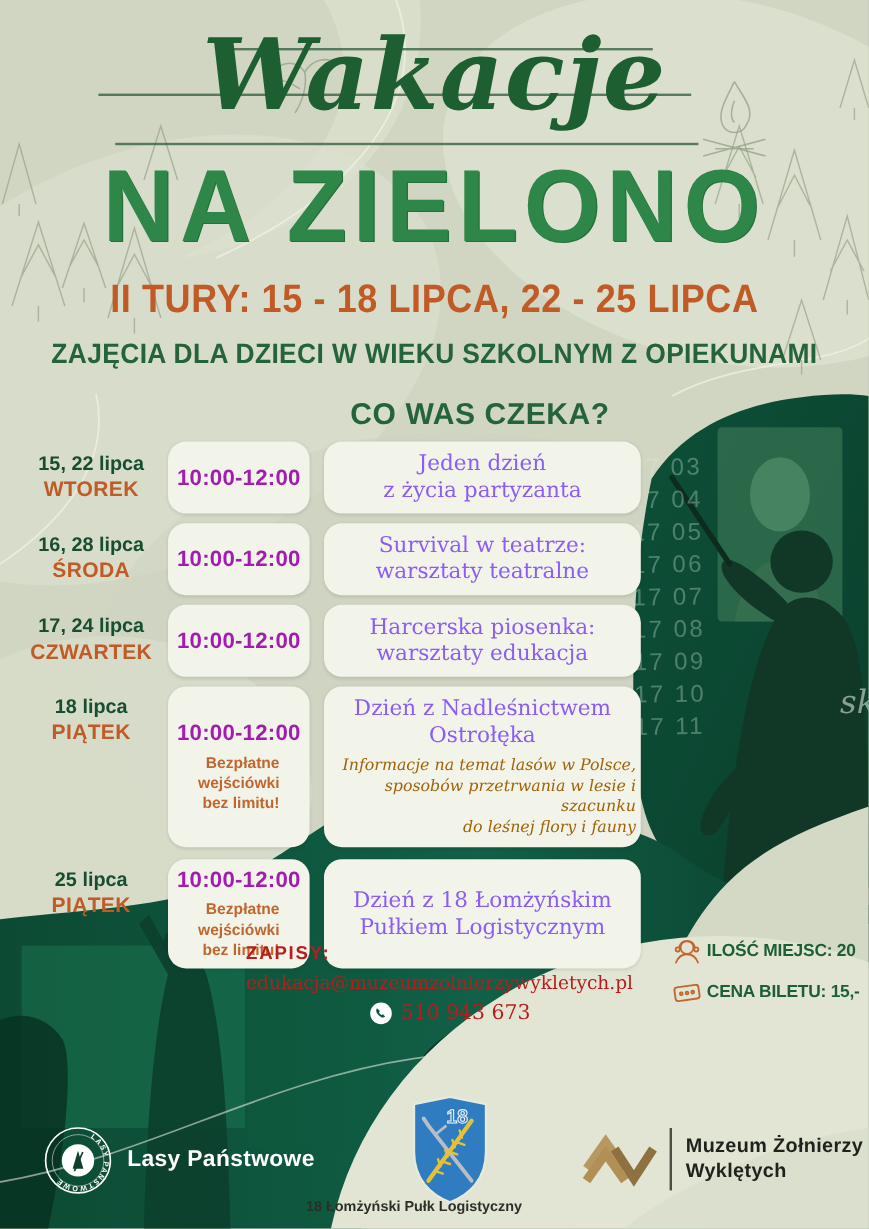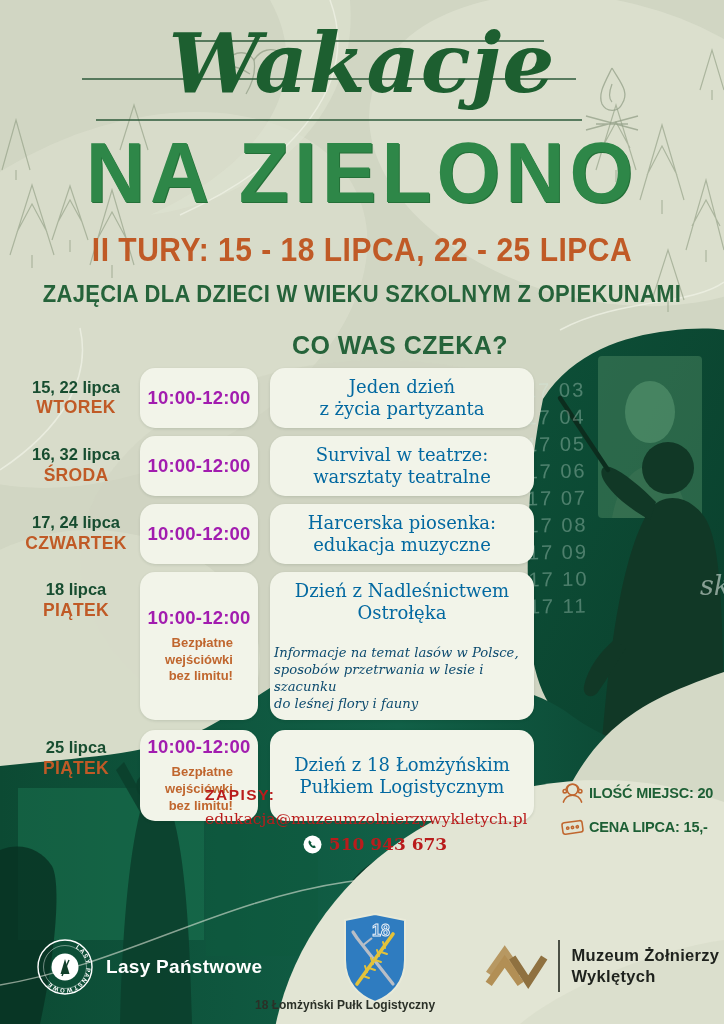--- a/index.html
+++ b/index.html
@@ -51,35 +51,35 @@
   .pill{
     background:#f2f4e9;border-radius:15px;box-shadow:0 1px 3px rgba(20,40,25,.12);
     display:flex;flex-direction:column;justify-content:center;align-items:center;
   }
   .timepill{width:118px;flex:0 0 118px;margin-right:12px;min-height:50px;padding:6px 4px;box-sizing:border-box;}
   .time{font-weight:800;font-size:18.5px;color:#a21caf;letter-spacing:.2px;}
   .tnote{font-weight:800;font-size:13px;color:#c0662e;line-height:1.3;margin-top:6px;text-align:right;white-space:pre-line;}
   .tnote:empty{display:none;}
   .actpill{flex:1;min-height:50px;padding:8px 4px;box-sizing:border-box;}
   .acttitle{
-    font-family:"DejaVu Serif",serif;font-size:18px;color:#0369a1;
+    font-family:"DejaVu Serif",serif;font-size:18px;color:#8b5cf6;
     line-height:1.22;text-align:center;white-space:pre-line;
   }
   .actsub{
-    font-family:"DejaVu Serif",serif;font-style:italic;font-size:13.2px;color:#0c4a6e;
-    line-height:1.3;text-align:left;white-space:pre-line;margin-top:20px;
+    font-family:"DejaVu Serif",serif;font-style:italic;font-size:13.2px;color:#a16207;
+    line-height:1.3;text-align:right;white-space:pre-line;margin-top:6px;
   }
   .actsub:empty{display:none;}
 
   
   .contact{position:absolute;left:205px;top:786px;width:340px;text-align:left;color:#b91c1c;}
   .contact-label{font-weight:800;font-size:15.5px;letter-spacing:1.5px;}
   .contact-email{font-size:15.5px;margin-top:6px;font-family:"DejaVu Serif",serif;}
   .contact-phone{display:flex;justify-content:center;align-items:center;gap:7px;margin-top:6px;
-    font-size:17px;font-family:"DejaVu Serif",serif;font-weight:bold;}
+    font-size:17px;font-family:"DejaVu Serif",serif;}
   .info{position:absolute;left:560px;top:780px;width:160px;}
   .info-item{display:flex;align-items:center;gap:4px;margin-bottom:9px;}
   .info-item span{font-weight:800;font-size:14.5px;color:#1d5f35;letter-spacing:-.2px;white-space:nowrap;}
 
   
   .lasy{position:absolute;left:36px;top:938px;display:flex;align-items:center;gap:12px;}
   .lasy-label{color:#ffffff;font-weight:700;font-size:19px;letter-spacing:.3px;}
   .crest{position:absolute;left:343px;top:912px;}
   .crest-caption{position:absolute;left:255px;top:998px;width:240px;text-align:left;
     font-weight:700;font-size:12px;color:#2a3027;}
@@ -249,21 +249,21 @@
         </div>
         <div class="pill actpill">
           <div class="acttitle">Jeden dzień
 z życia partyzanta</div>
 
         </div>
       </div>
 
       <div class="srow">
         <div class="datecell">
-          <div class="dates">16, 32 lipca</div>
+          <div class="dates">16, 28 lipca</div>
           <div class="day">ŚRODA</div>
         </div>
         <div class="pill timepill">
           <div class="time">10:00-12:00</div>
 
         </div>
         <div class="pill actpill">
           <div class="acttitle">Survival w teatrze:
 warsztaty teatralne</div>
 
@@ -274,21 +274,21 @@
         <div class="datecell">
           <div class="dates">17, 24 lipca</div>
           <div class="day">CZWARTEK</div>
         </div>
         <div class="pill timepill">
           <div class="time">10:00-12:00</div>
 
         </div>
         <div class="pill actpill">
           <div class="acttitle">Harcerska piosenka:
-edukacja muzyczne</div>
+warsztaty edukacja</div>
 
         </div>
       </div>
 
       <div class="srow tall">
         <div class="datecell">
           <div class="dates">18 lipca</div>
           <div class="day">PIĄTEK</div>
         </div>
         <div class="pill timepill">
@@ -350,21 +350,21 @@
       </div>
       <div class="info-item">
         <svg width="25" height="25" viewBox="0 0 26 26" fill="none" stroke="#c0662e" stroke-width="1.6" stroke-linecap="round">
           <g transform="rotate(-8 13 14)">
             <rect x="2.5" y="8" width="21" height="12" rx="2.5"></rect>
             <circle cx="8" cy="14" r="1.2"></circle>
             <circle cx="13" cy="14" r="1.2"></circle>
             <circle cx="18" cy="14" r="1.2"></circle>
           </g>
         </svg>
-        <span>CENA LIPCA: 15,-</span>
+        <span>CENA BILETU: 15,-</span>
       </div>
     </div>
 
     <div class="lasy">
       <svg width="58" height="58" viewBox="0 0 58 58">
         <defs>
           <path id="lp-ring" d="M29,7.5 a21.5,21.5 0 1,1 -0.02,0"></path>
         </defs>
         <circle cx="29" cy="29" r="27" fill="none" stroke="#ffffff" stroke-width="1.4"></circle>
         <circle cx="29" cy="29" r="21.5" fill="none" stroke="#ffffff" stroke-width="0.7" opacity="0.6"></circle>

